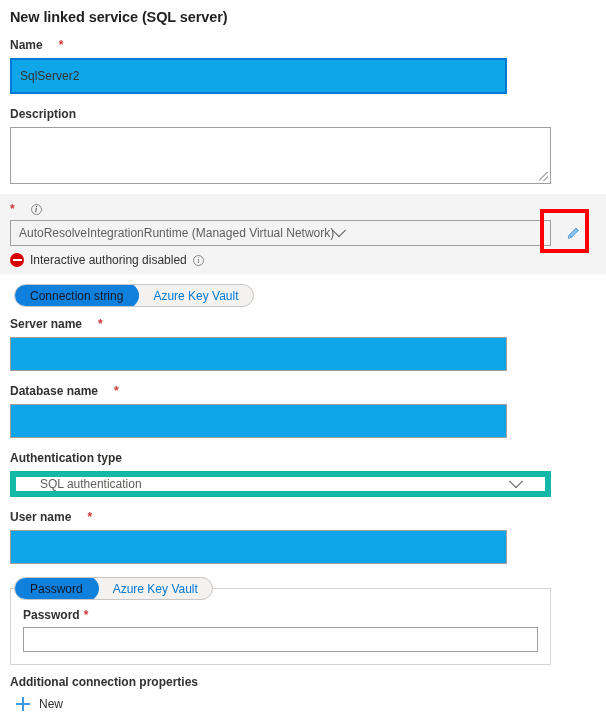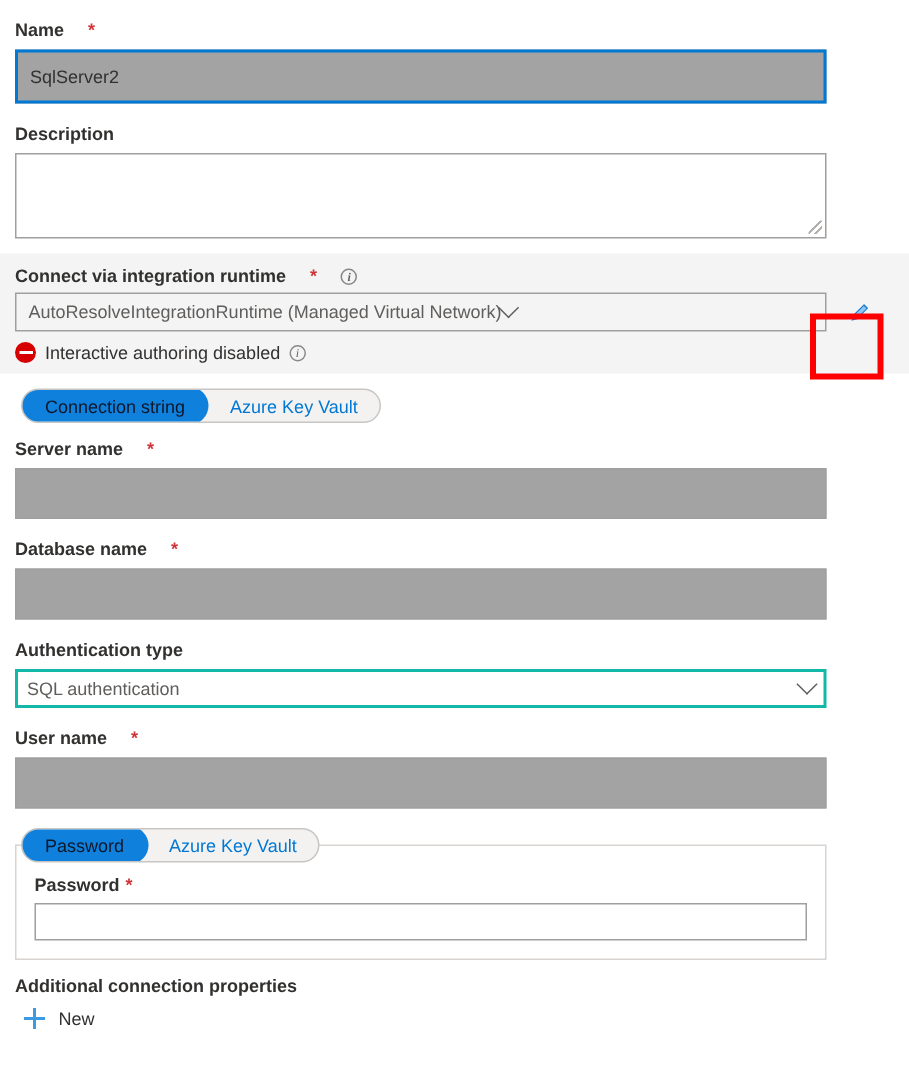--- a/index.html
+++ b/index.html
@@ -52,24 +52,24 @@
     font-size: 8px;
     font-style: italic;
     font-family: "Liberation Serif", serif;
     color: #605e5c;
     line-height: 13px;
   }
 
   .text-input {
     display: block;
     height: 26px;
-    width: 541px;
+    width: 497px;
     margin-left: 10px;
     border: 1px solid #a19f9d;
-    background: #a3a3a3;
+    background: #0ea5e9;
     font-family: "Liberation Sans", sans-serif;
     font-size: 12px;
     color: #323130;
     padding: 16px 8px;
     outline: none;
   }
   .text-input.focused {
     border: 2px solid #0078d4;
   }
 
@@ -197,26 +197,26 @@
     margin: -1px 0 -1px -1px;
     height: 25px;
     border-radius: 13px;
     padding: 0 16px;
   }
 
   .select-box {
     width: 541px;
     height: 26px;
     margin-left: 10px;
-    border: 2px solid #14b8a6;
+    border: 6px solid #14b8a6;
     background: #ffffff;
     display: flex;
     align-items: center;
     justify-content: space-between;
-    padding: 0 6px;
+    padding: 0 24px;
     font-size: 12px;
     color: #605e5c;
   }
 
   
   .pwd-section { position: relative; margin-top: 13px; }
   .pwd-panel {
     margin-left: 10px;
     width: 541px;
     border: 1px solid #d6d3d1;
@@ -284,20 +284,21 @@
 
   .sp-6 { height: 6px; }
   .sp-10 { height: 10px; }
   .sp-13 { height: 13px; }
 </style>
 </head>
 <body>
 
 <div class="page">
 
+  <div class="page-title">New linked service (SQL server)</div>
 
   <div class="sp-13"></div>
 
   
   <div class="field-label">
     <span>Name</span>
     <span class="req">*</span>
   </div>
   <div class="sp-6"></div>
   <input class="text-input focused" type="text" value="SqlServer2" style="">
@@ -312,21 +313,20 @@
   <div class="textarea-wrap">
     <textarea class="textarea" style=""></textarea>
     <span class="resize-grip"></span>
   </div>
 
   <div class="sp-10"></div>
 
   
   <div class="ir-band">
     <div class="field-label">
-      <span>Connect via integration runtime</span>
       <span class="req">*</span>
       <span class="info-icon"></span>
     </div>
 
     <div class="ir-row">
       <div class="ir-select">
         <span>AutoResolveIntegrationRuntime (Managed Virtual Network)</span>
         <span class="chev"></span>
       </div>
       <button class="pencil-btn" title="Edit">

